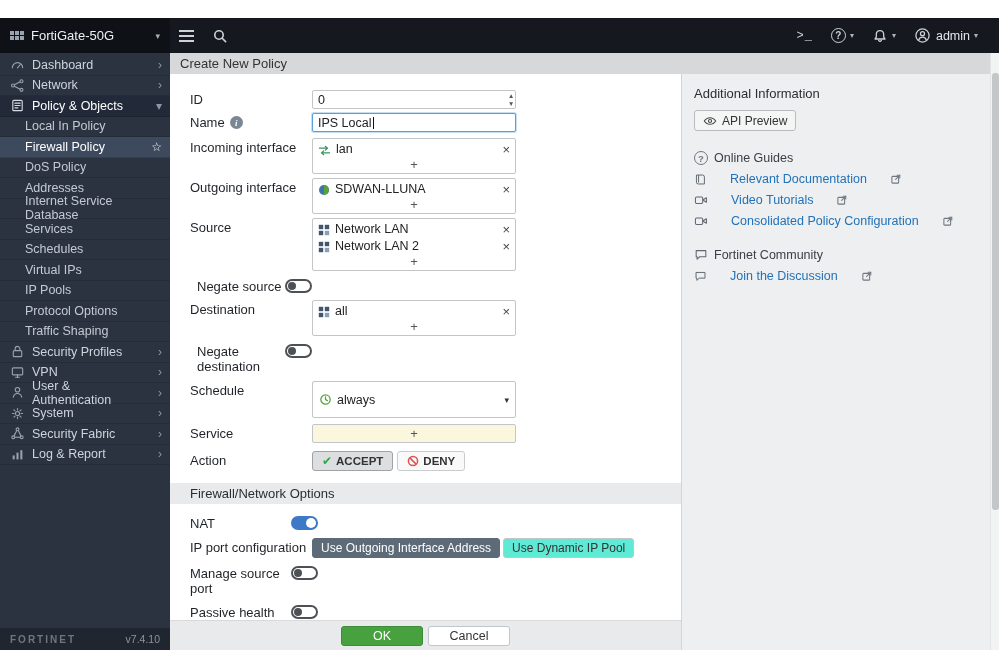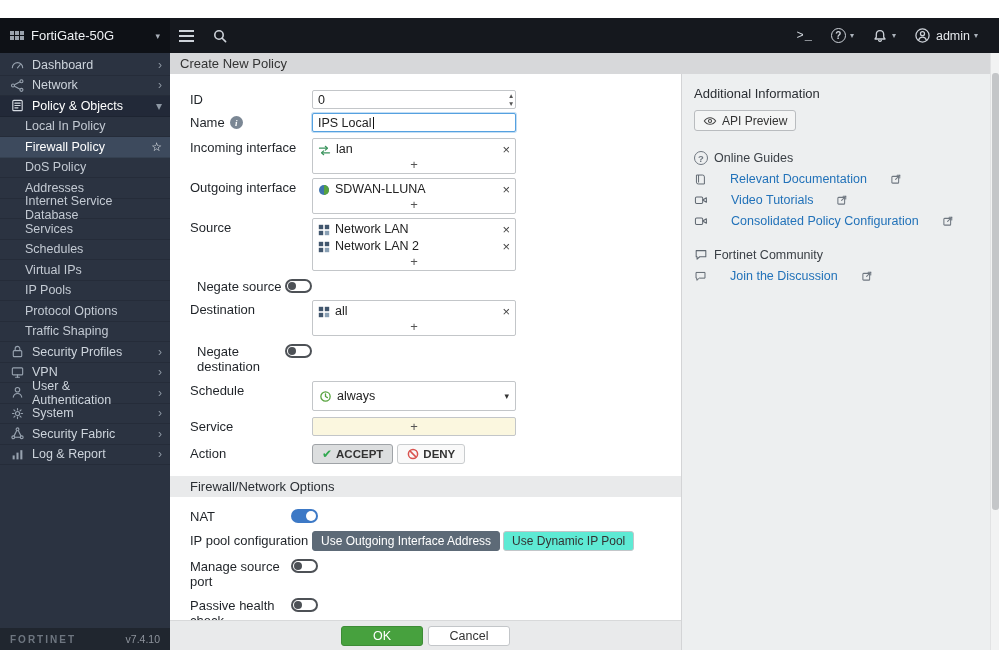--- a/index.html
+++ b/index.html
@@ -57,21 +57,21 @@
 .numwrap{position:relative;width:204px}
 .numwrap input{width:204px;height:19px;border:1px solid #c3c6c9;border-radius:2px;font-family:inherit;font-size:12.5px;padding:0 16px 0 5px;color:#222;outline:none}
 .spin{position:absolute;right:3px;top:2px;display:flex;flex-direction:column;line-height:7.5px;font-size:7.5px;color:#555;cursor:pointer;user-select:none}
 
 .selbox{width:204px;border:1px solid #c3c6c9;border-radius:2px;background:#fff;font-size:12.5px}
 .selbox .entry{display:flex;align-items:flex-end;gap:5px;height:17px;padding:0 5px}
 .selbox .rm{margin-left:auto;color:#444;font-size:13px;cursor:pointer;line-height:1}
 .selbox .addrow{height:17px;display:flex;align-items:center;justify-content:center;color:#555;font-size:13px;cursor:pointer}
 .selbox.empty{background:#fbf7df}
 
-.select{width:204px;height:30px;border:1px solid #c3c6c9;border-radius:2px;background:#fff;display:flex;align-items:center;gap:5px;padding:0 6px;font-size:12.5px;cursor:pointer}
+.select{width:204px;height:37px;border:1px solid #c3c6c9;border-radius:2px;background:#fff;display:flex;align-items:center;gap:5px;padding:0 6px;font-size:12.5px;cursor:pointer}
 .select .scaret{margin-left:auto;font-size:9px;color:#333}
 
 .action-group{display:flex;gap:4px}
 .abtn{height:20px;display:flex;align-items:center;gap:4px;padding:0 9px;border:1px solid #c9ccce;border-radius:3px;background:#f9f9f9;font-size:11.5px;font-weight:700;color:#333;cursor:pointer;font-family:inherit}
 .abtn.sel{background:#dcdedf;border-color:#9fa3a7}
 .abtn .chk{color:#2fa84f;font-size:12px}
 
 .section-bar{height:21px;background:#e9eaeb;display:flex;align-items:center;padding-left:20px;font-size:13px;color:#2a2e33;margin:12px 0 10px 0}
 
 .tgl{position:relative;width:27px;height:14px;border-radius:8px;display:inline-block;cursor:pointer;margin-top:2px}
@@ -471,21 +471,21 @@
           <div class="section-bar">Firewall/Network Options</div>
 
           <div class="frow trow mb7">
             <div class="flabel">NAT</div>
             <span class="tgl on">
                 <i></i>
               </span>
           </div>
 
           <div class="frow mb6">
-            <div class="flabel">IP pool configuration</div>
+            <div class="flabel">IP port configuration</div>
             <div class="seg">
               <button class="seg-btn sel">Use Outgoing Interface Address</button>
               <button class="seg-btn">Use Dynamic IP Pool</button>
             </div>
           </div>
 
           <div class="frow trow mb7">
             <div class="flabel">Manage source port</div>
             <span class="tgl off">
                 <i></i>

